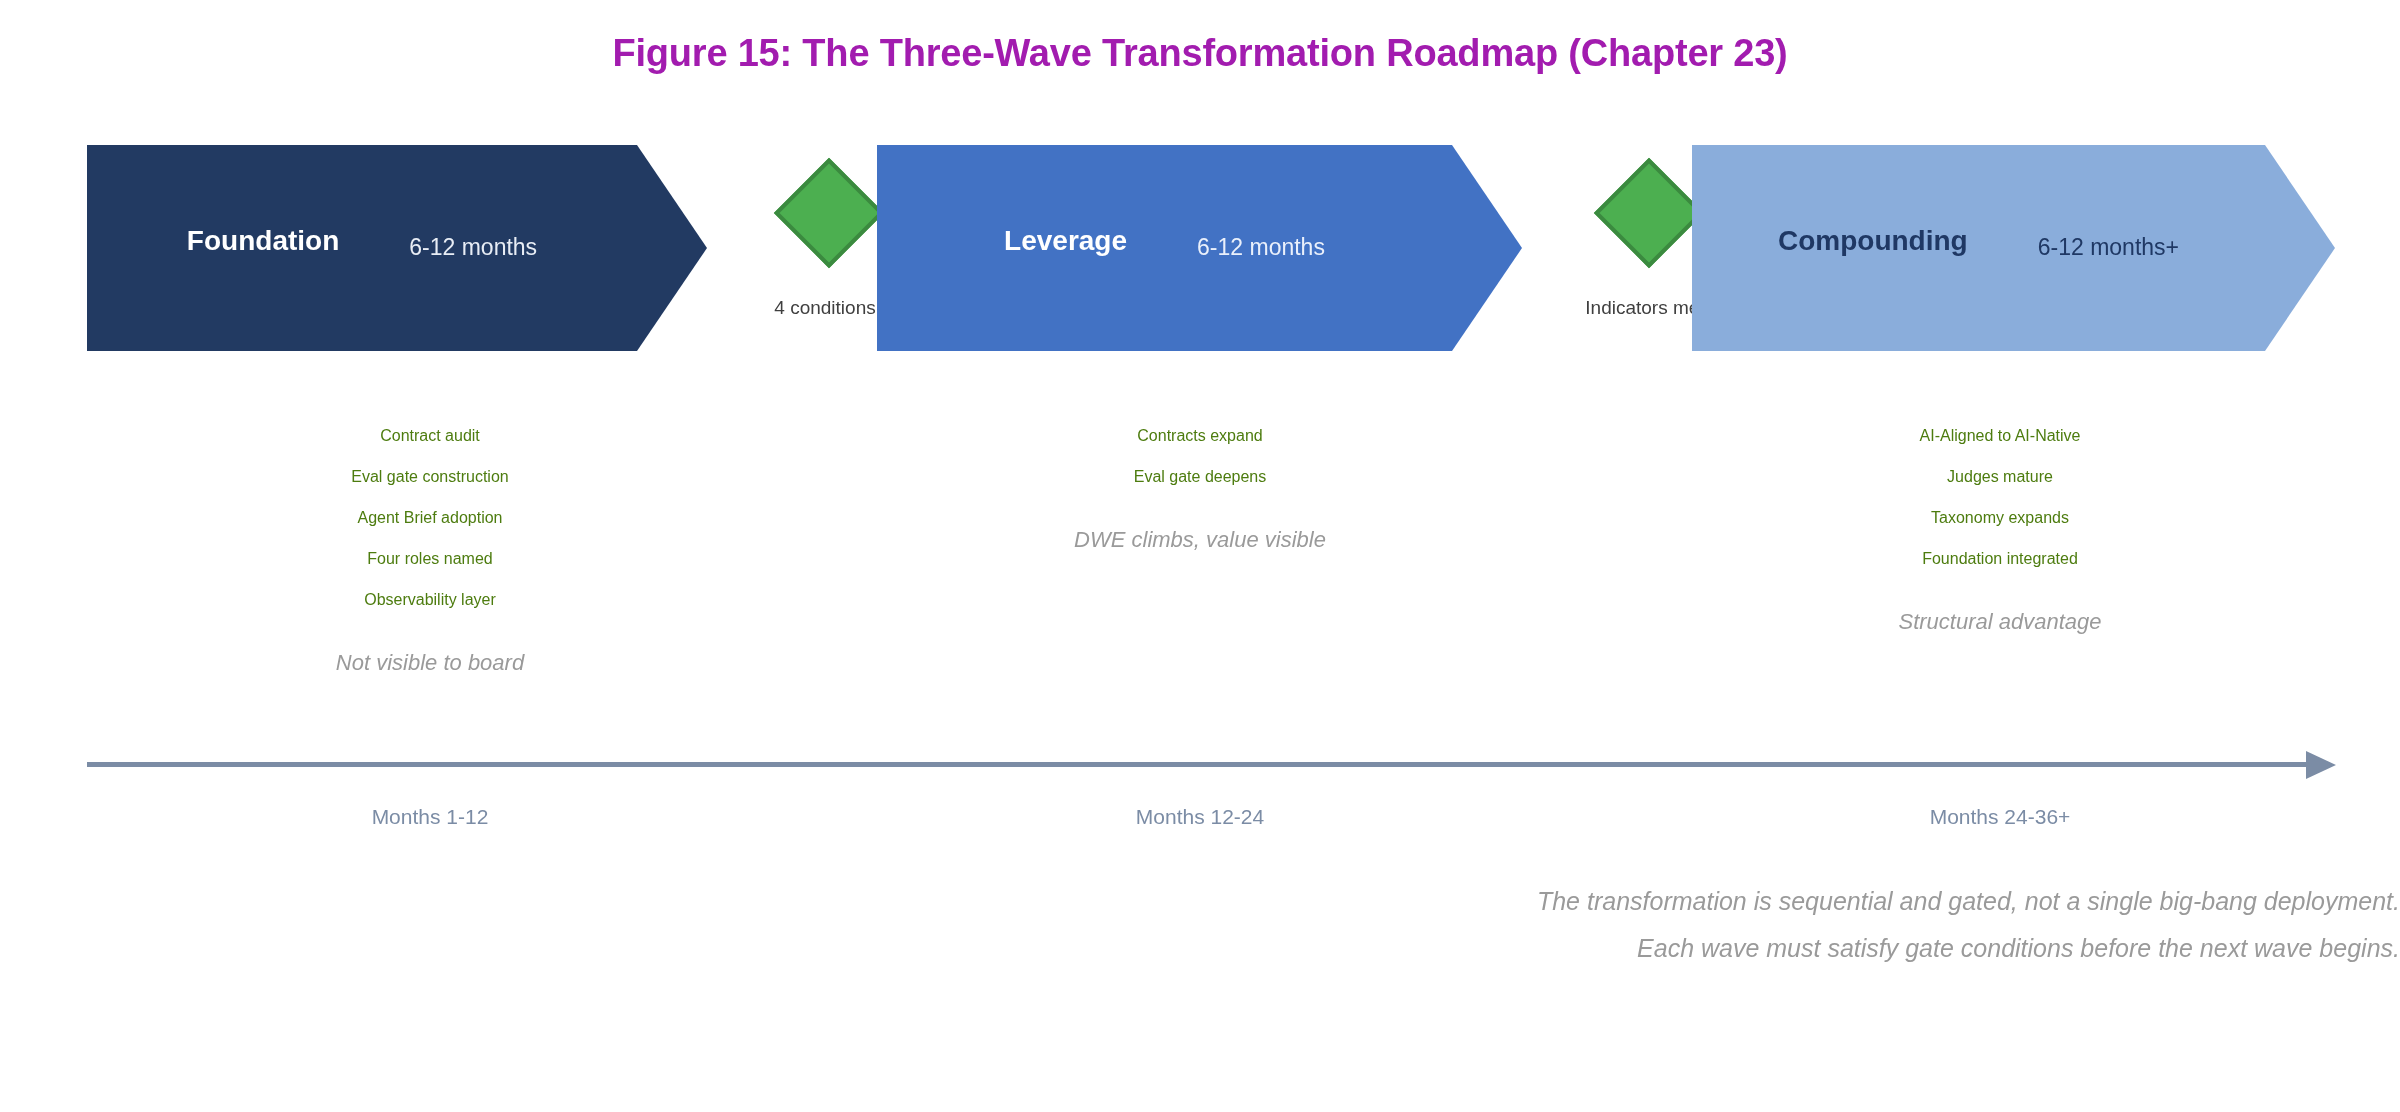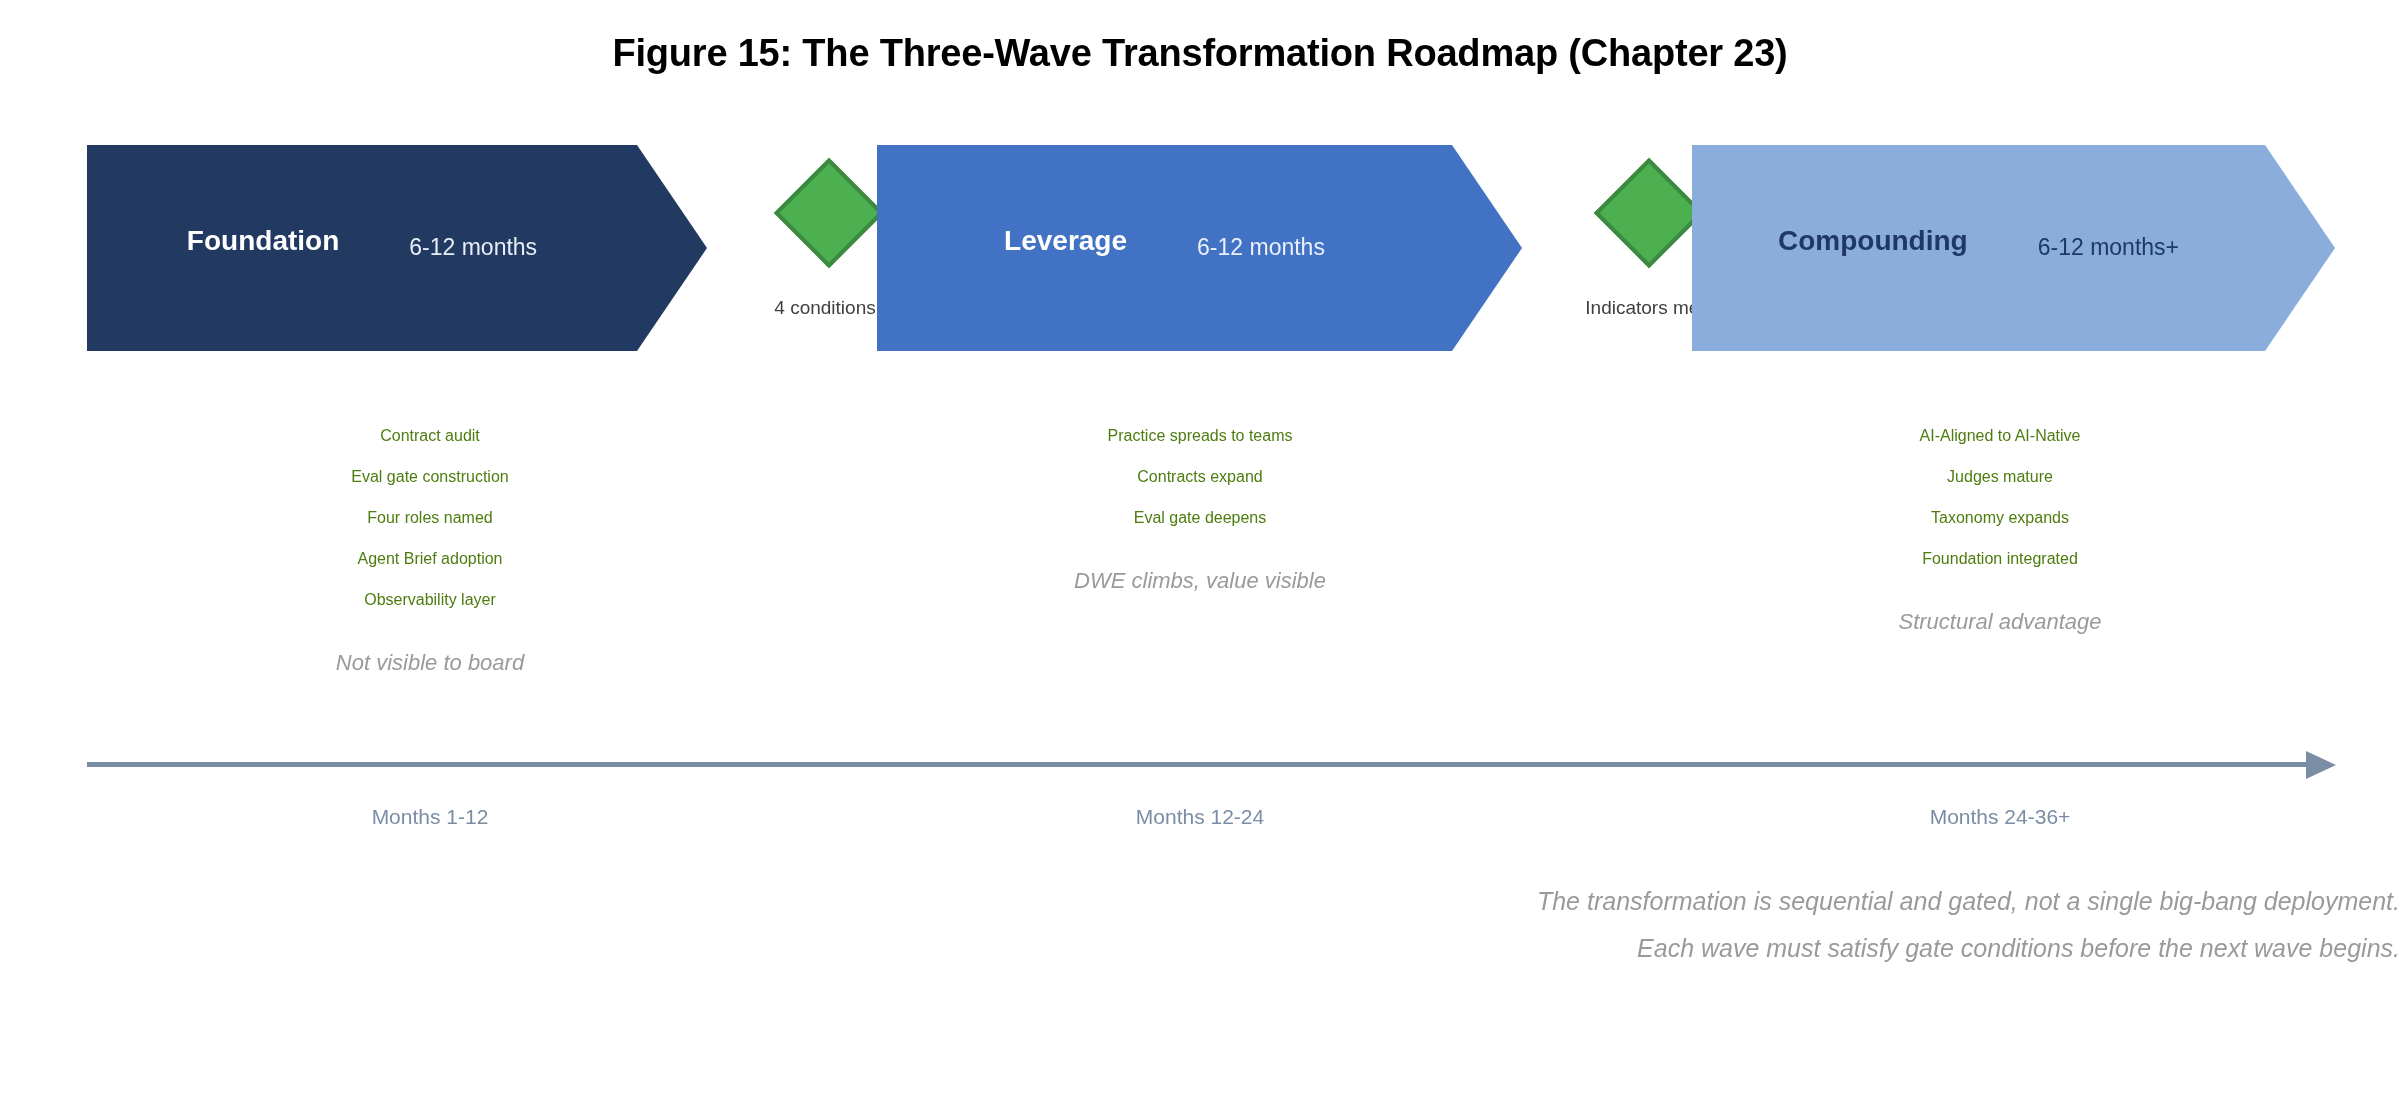--- a/index.html
+++ b/index.html
@@ -17,21 +17,21 @@
 
   
   #figure-title {
     position: absolute;
     left: 0;
     top: 32px;
     width: 2400px;
     text-align: center;
     font-size: 38px;
     font-weight: bold;
-    color: #000000;
+    color: #a21caf;
     letter-spacing: -0.2px;
   }
 
   
   #wave-band {
     position: absolute;
     left: 0;
     top: 145px;
     width: 2400px;
     height: 206px;
@@ -219,28 +219,27 @@
   <div class="chevron" id="chevron-compounding">
     <div class="chevron-title">Compounding</div>
     <div class="chevron-sub">6-12 months+</div>
   </div>
 
 </div>
 
 <div class="detail-col" id="detail-col-foundation">
   <div class="detail-item">Contract audit</div>
   <div class="detail-item">Eval gate construction</div>
+  <div class="detail-item">Agent Brief adoption</div>
   <div class="detail-item">Four roles named</div>
-  <div class="detail-item">Agent Brief adoption</div>
   <div class="detail-item">Observability layer</div>
   <div class="detail-note">Not visible to board</div>
 </div>
 
 <div class="detail-col" id="detail-col-leverage">
-  <div class="detail-item">Practice spreads to teams</div>
   <div class="detail-item">Contracts expand</div>
   <div class="detail-item">Eval gate deepens</div>
   <div class="detail-note">DWE climbs, value visible</div>
 </div>
 
 <div class="detail-col" id="detail-col-compounding">
   <div class="detail-item">AI-Aligned to AI-Native</div>
   <div class="detail-item">Judges mature</div>
   <div class="detail-item">Taxonomy expands</div>
   <div class="detail-item">Foundation integrated</div>

